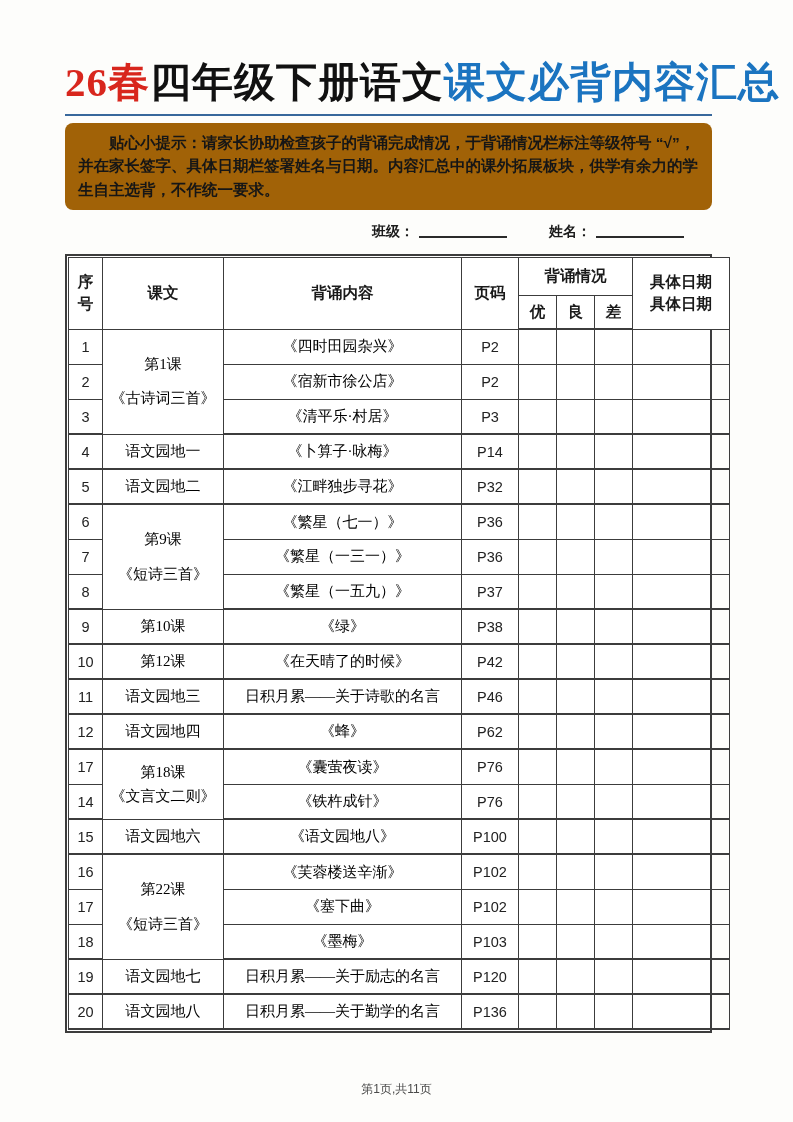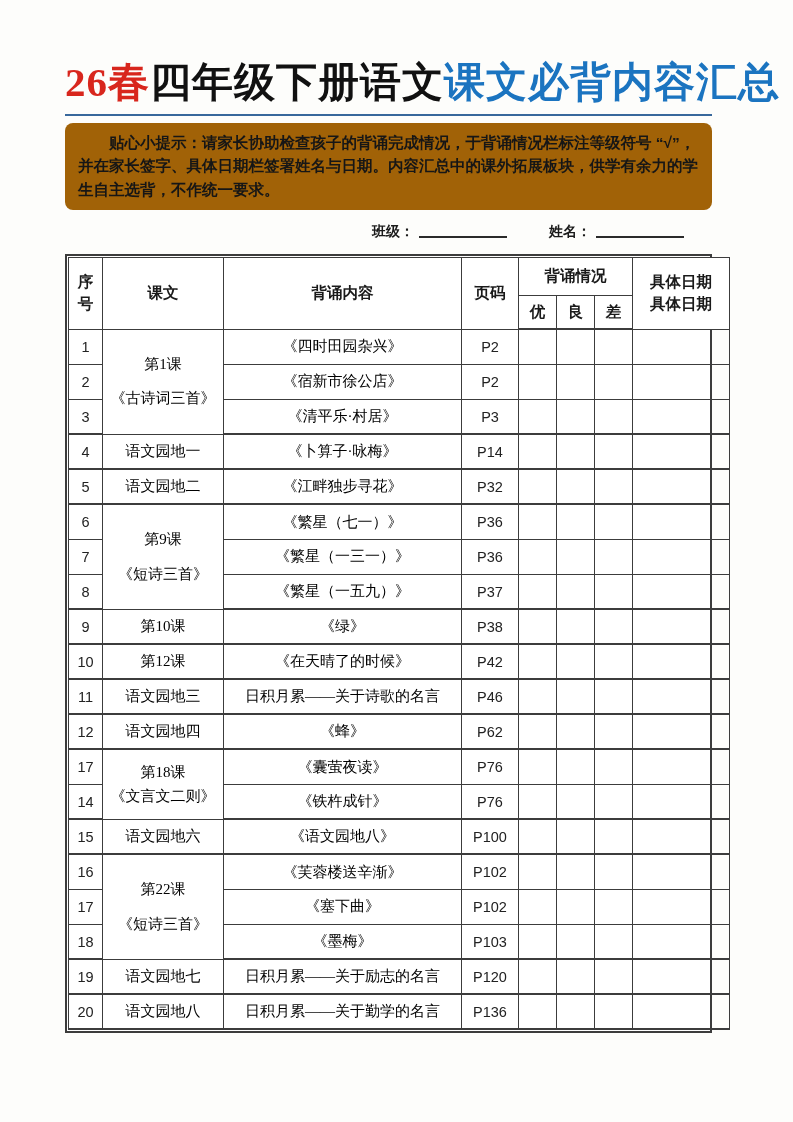--- a/index.html
+++ b/index.html
@@ -402,13 +402,14 @@
               <td></td>
               <td></td>
               <td></td>
               <td></td>
             </tr>
           </tbody>
       </table>
     </div>
 
   </div>
+  <div class="footer">第1页,共11页</div>
 </div>
 
 </body></html>

